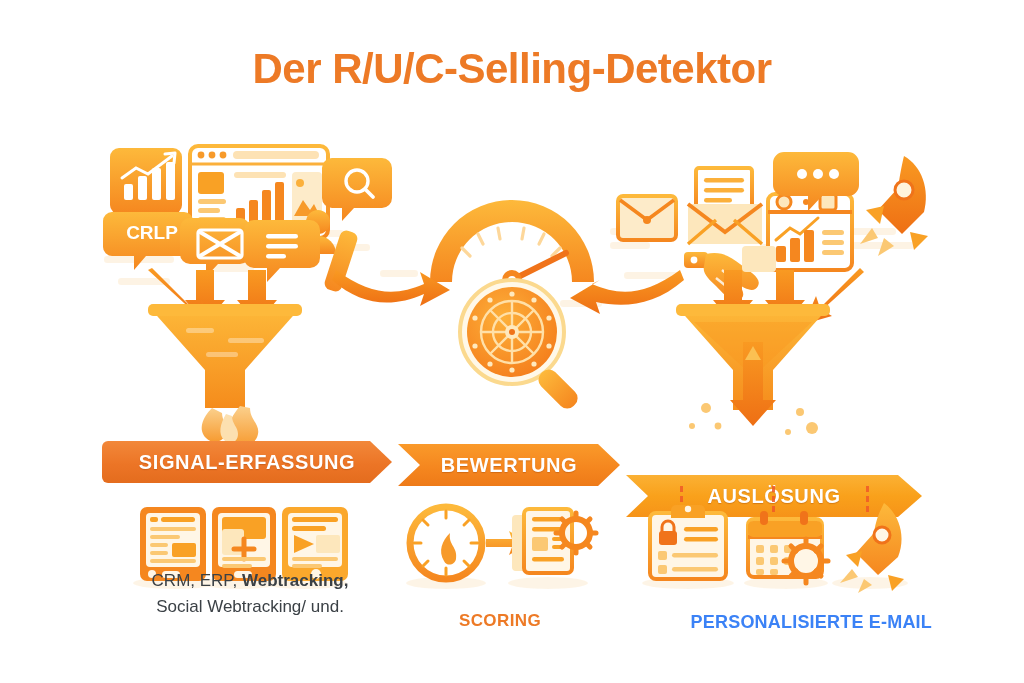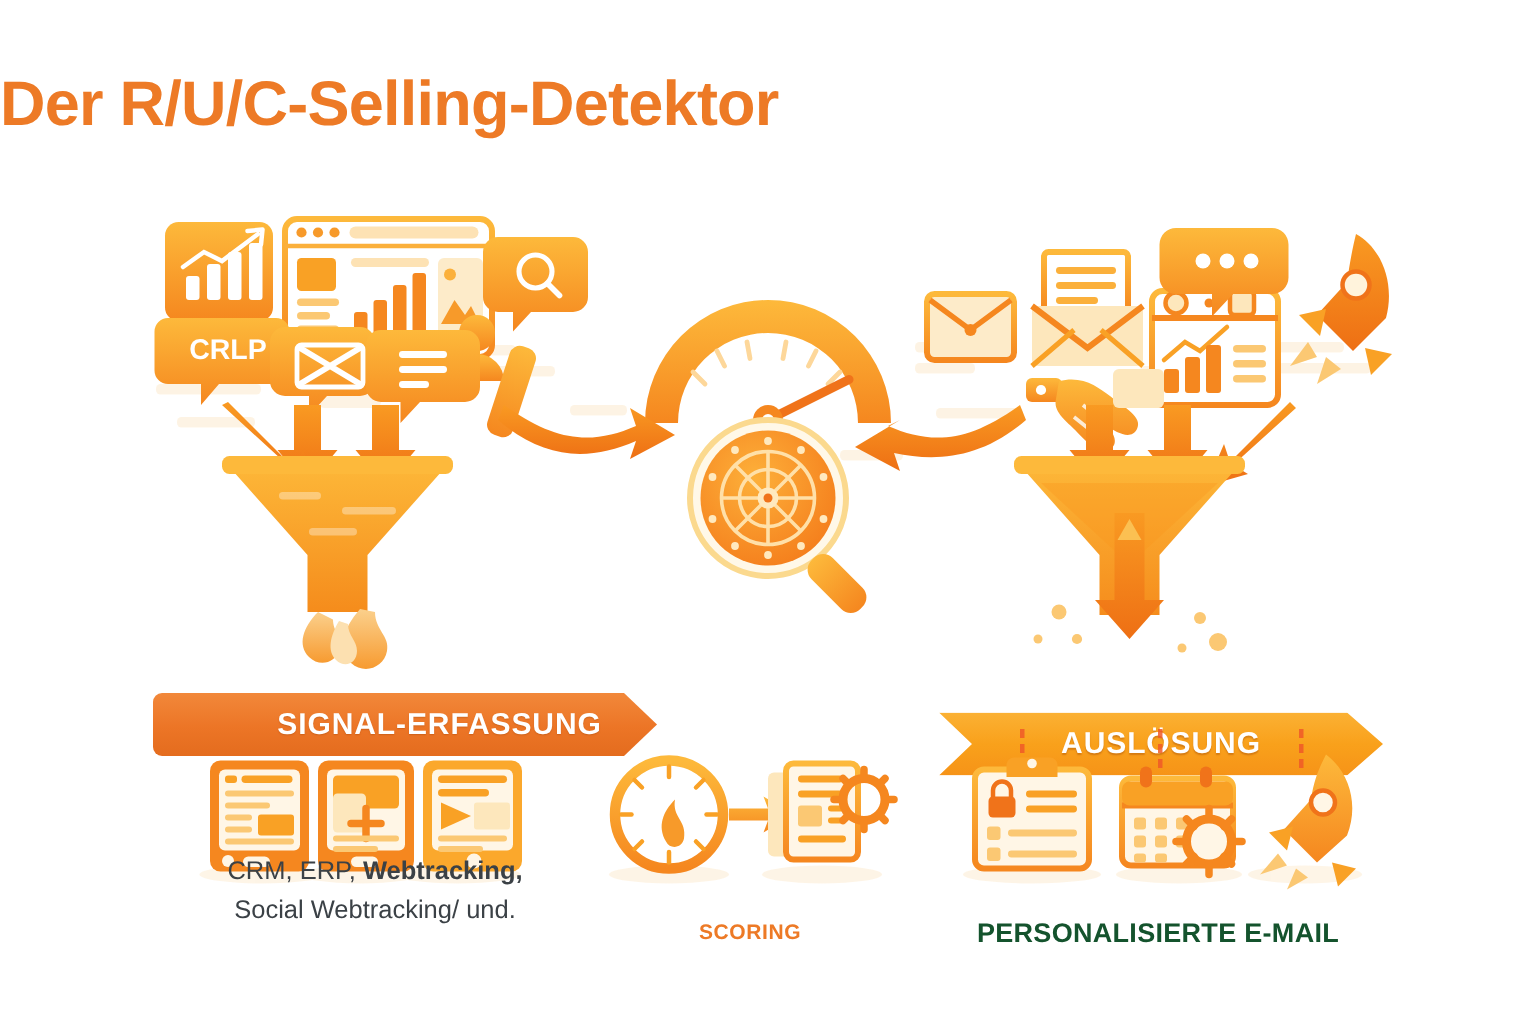--- a/index.html
+++ b/index.html
@@ -5,56 +5,55 @@
   html,body{margin:0;padding:0;}
   body{
     width:1024px;height:683px;background:#ffffff;overflow:hidden;
     font-family:"Liberation Sans",sans-serif;position:relative;
   }
   #canvas{position:absolute;inset:0;}
   .abs{position:absolute;}
 
   
   #title{
-    left:0;top:45px;width:1024px;
+    left:0;top:45px;width:1024px;text-align:center;
     font-size:42px;font-weight:bold;letter-spacing:-0.5px;
     color:#ED7A26;white-space:nowrap;
   }
 
   
   .banner{
     height:42px;display:flex;align-items:center;justify-content:center;
     color:#ffffff;font-weight:bold;font-size:20px;letter-spacing:0.6px;
     text-shadow:0 1px 1px rgba(150,60,0,.35);
   }
   #banner1{
-    left:102px;top:462px;width:290px;
+    left:102px;top:441px;width:290px;
     background:linear-gradient(180deg,#F2883A 0%,#EC7526 55%,#E46C1E 100%);
     border-radius:6px 0 0 6px;
     clip-path:polygon(0 0,calc(100% - 22px) 0,100% 50%,calc(100% - 22px) 100%,0 100%);
-    padding-left:46px;
   }
   #banner2{
     left:398px;top:444px;width:222px;
     background:linear-gradient(180deg,#FA9A2A 0%,#F5871F 55%,#EE7A18 100%);
     clip-path:polygon(0 0,calc(100% - 22px) 0,100% 50%,calc(100% - 22px) 100%,0 100%,22px 50%);
   }
   #banner3{
     left:626px;top:444px;width:296px;
     background:linear-gradient(180deg,#FBB134 0%,#F9A11B 50%,#F69318 100%);
     clip-path:polygon(0 0,calc(100% - 24px) 0,100% 50%,calc(100% - 24px) 100%,0 100%,22px 50%);
     margin-top:31px;
   }
 
   
   .cap{font-size:17px;line-height:26px;}
   #cap1{left:100px;top:568px;width:300px;text-align:center;color:#3b4146;}
   #cap1 b{font-weight:bold;}
-  #cap2{left:400px;top:608px;width:200px;text-align:center;color:#ED7A26;font-weight:bold;font-size:14px;letter-spacing:.4px;}
-  #cap3{left:612px;top:609px;width:320px;text-align:center;color:#14532d;font-weight:bold;font-size:18px;letter-spacing:.2px;}
+  #cap2{left:400px;top:608px;width:200px;text-align:center;color:#ED7A26;font-weight:bold;font-size:17px;letter-spacing:.4px;}
+  #cap3{left:612px;top:609px;width:320px;text-align:right;color:#3b82f6;font-weight:bold;font-size:18px;letter-spacing:.2px;}
 
   
   .drop{width:0;border-left:3px dashed #F05A28;height:26px;top:486px;opacity:.85;}
 </style>
 </head>
 <body>
 
 <div id="canvas">
 
   <div class="abs" id="title">Der R/U/C-Selling-Detektor</div>
@@ -345,20 +344,23 @@
           <circle cx="812" cy="308" r="6"></circle>
         <circle cx="692" cy="306" r="3"></circle>
           <circle cx="788" cy="312" r="3"></circle>
       </g>
     </g>
   </svg>
 
   <div class="abs banner" id="banner1">
     <span>SIGNAL-ERFASSUNG</span>
   </div>
+  <div class="abs banner" id="banner2">
+    <span>BEWERTUNG</span>
+  </div>
   <div class="abs banner" id="banner3">
     <span>AUSLÖSUNG</span>
   </div>
 
   <div class="abs drop" style="left:680px;"></div>
   <div class="abs drop" style="left:772px;"></div>
   <div class="abs drop" style="left:866px;"></div>
 
   <svg class="abs" style="left:0;top:495px;" width="1024" height="100" viewBox="0 0 1024 100">
     <defs>

